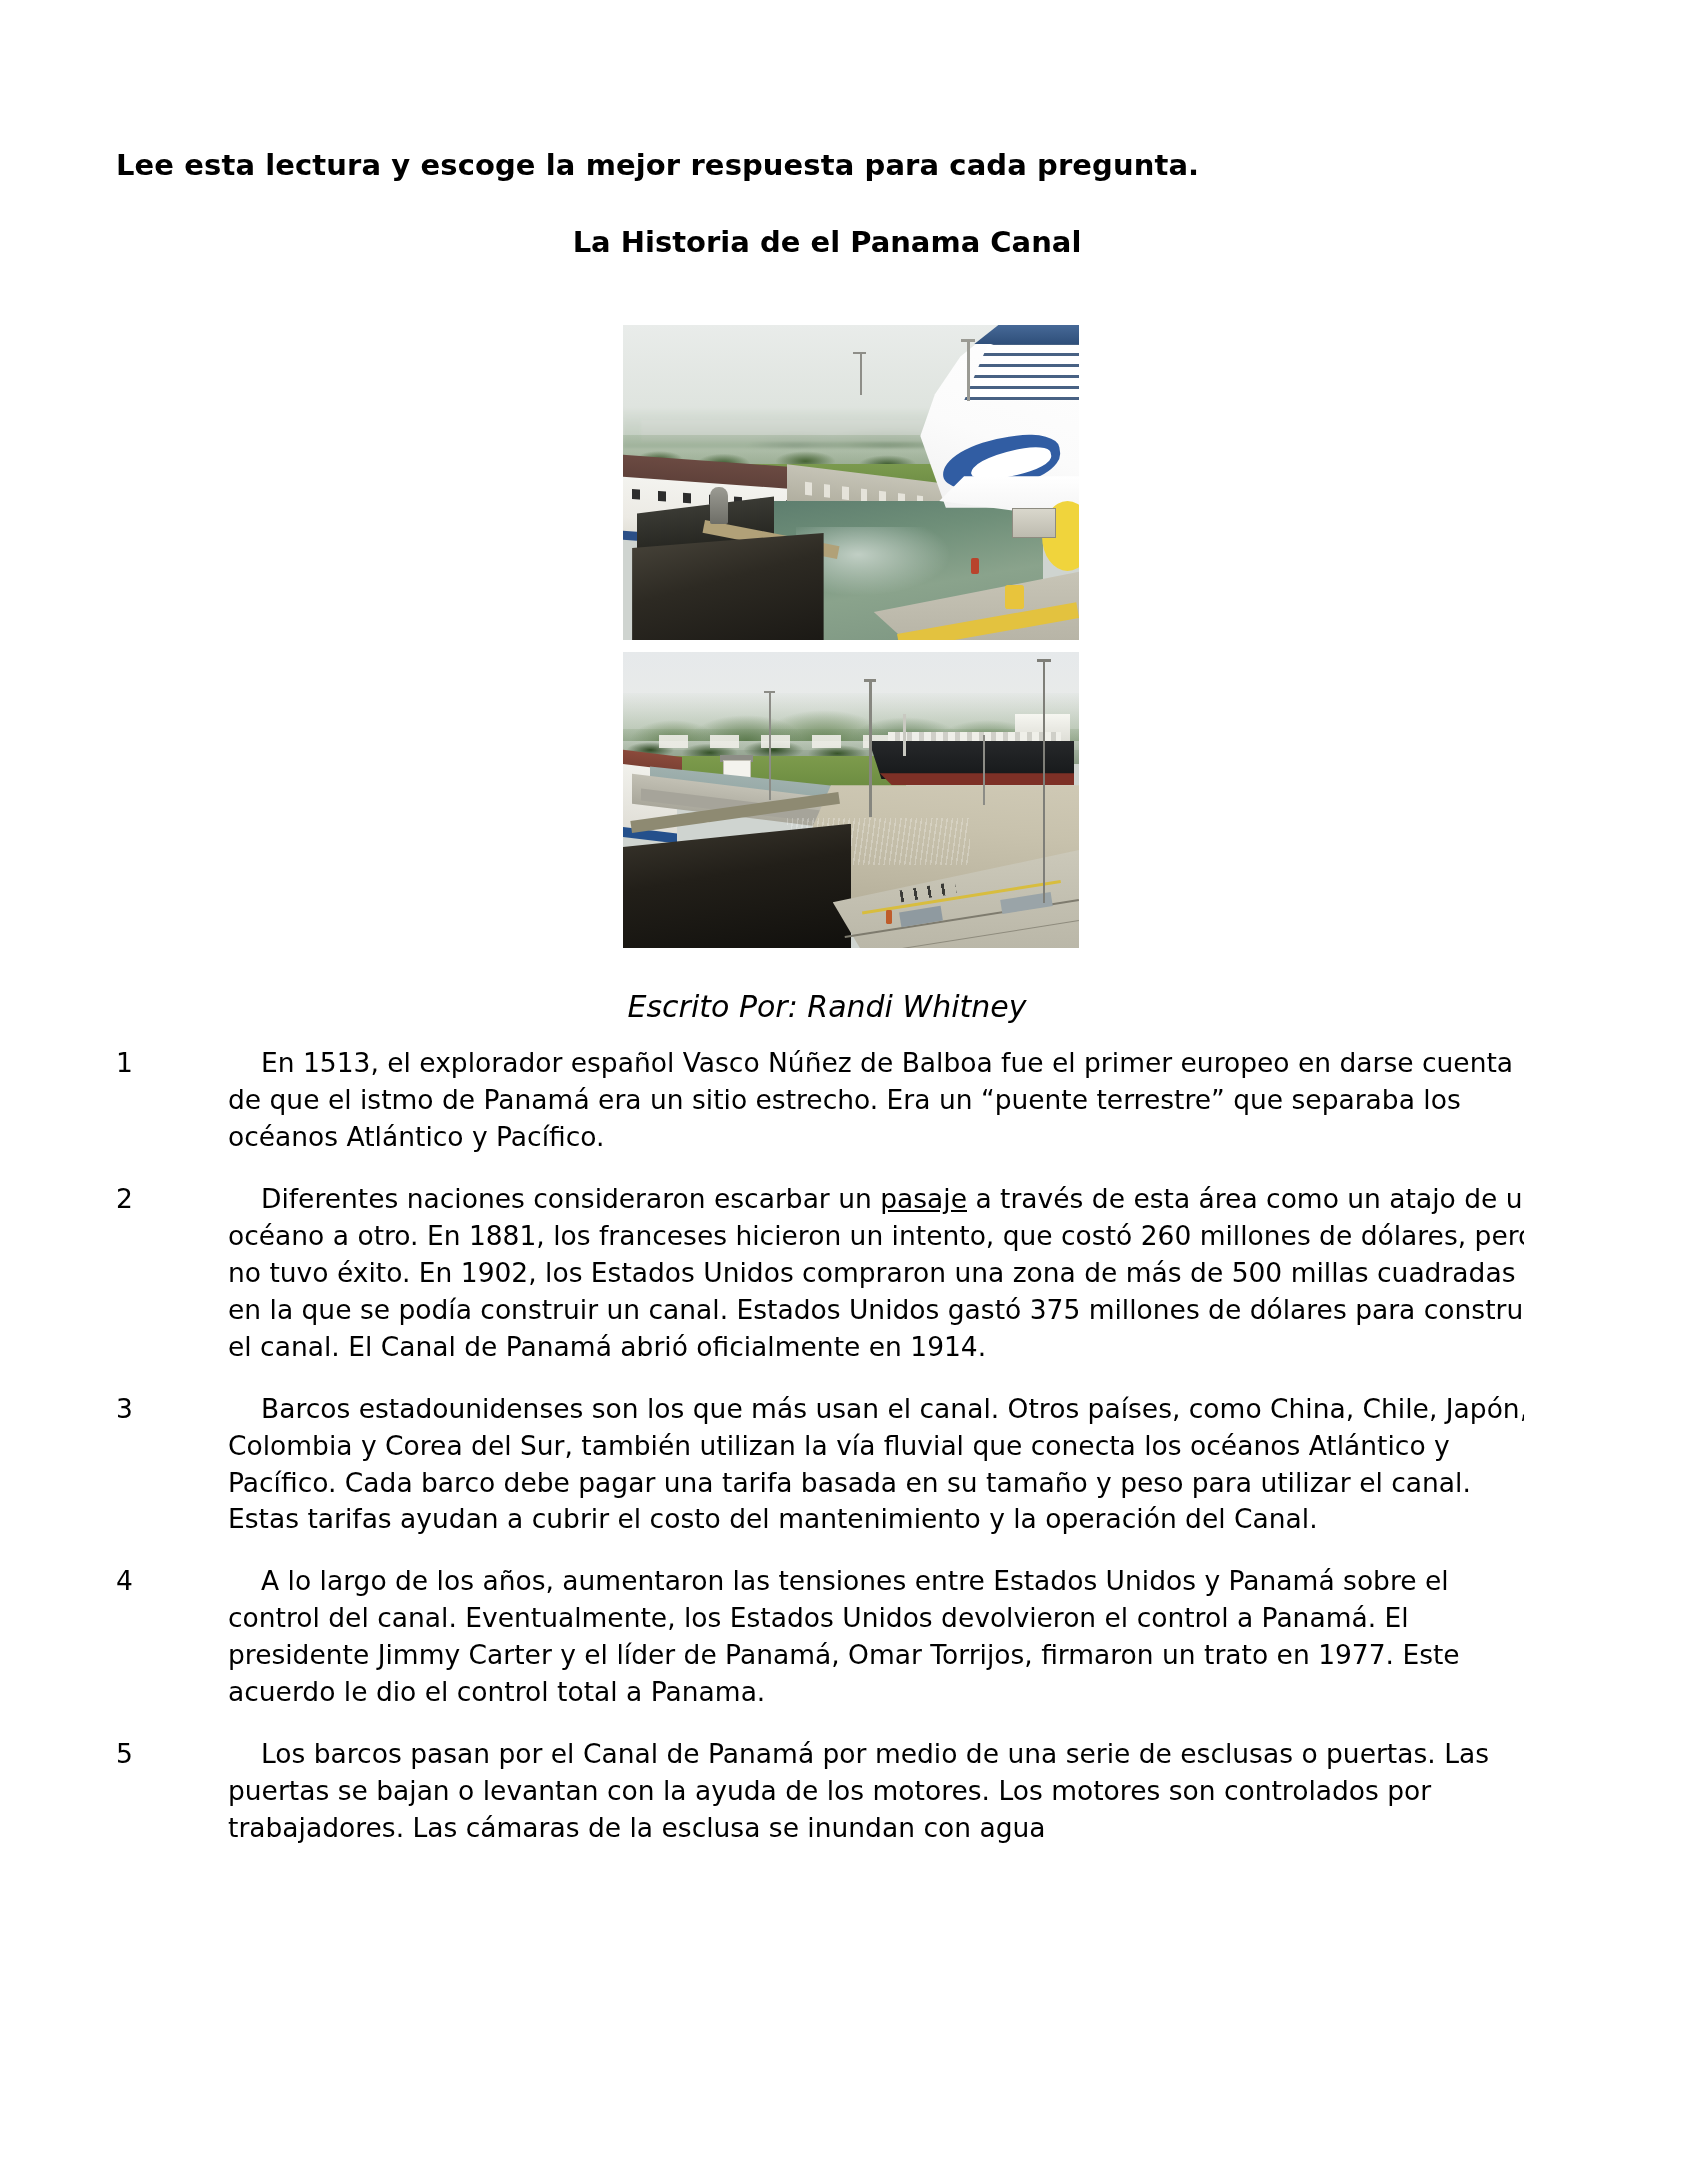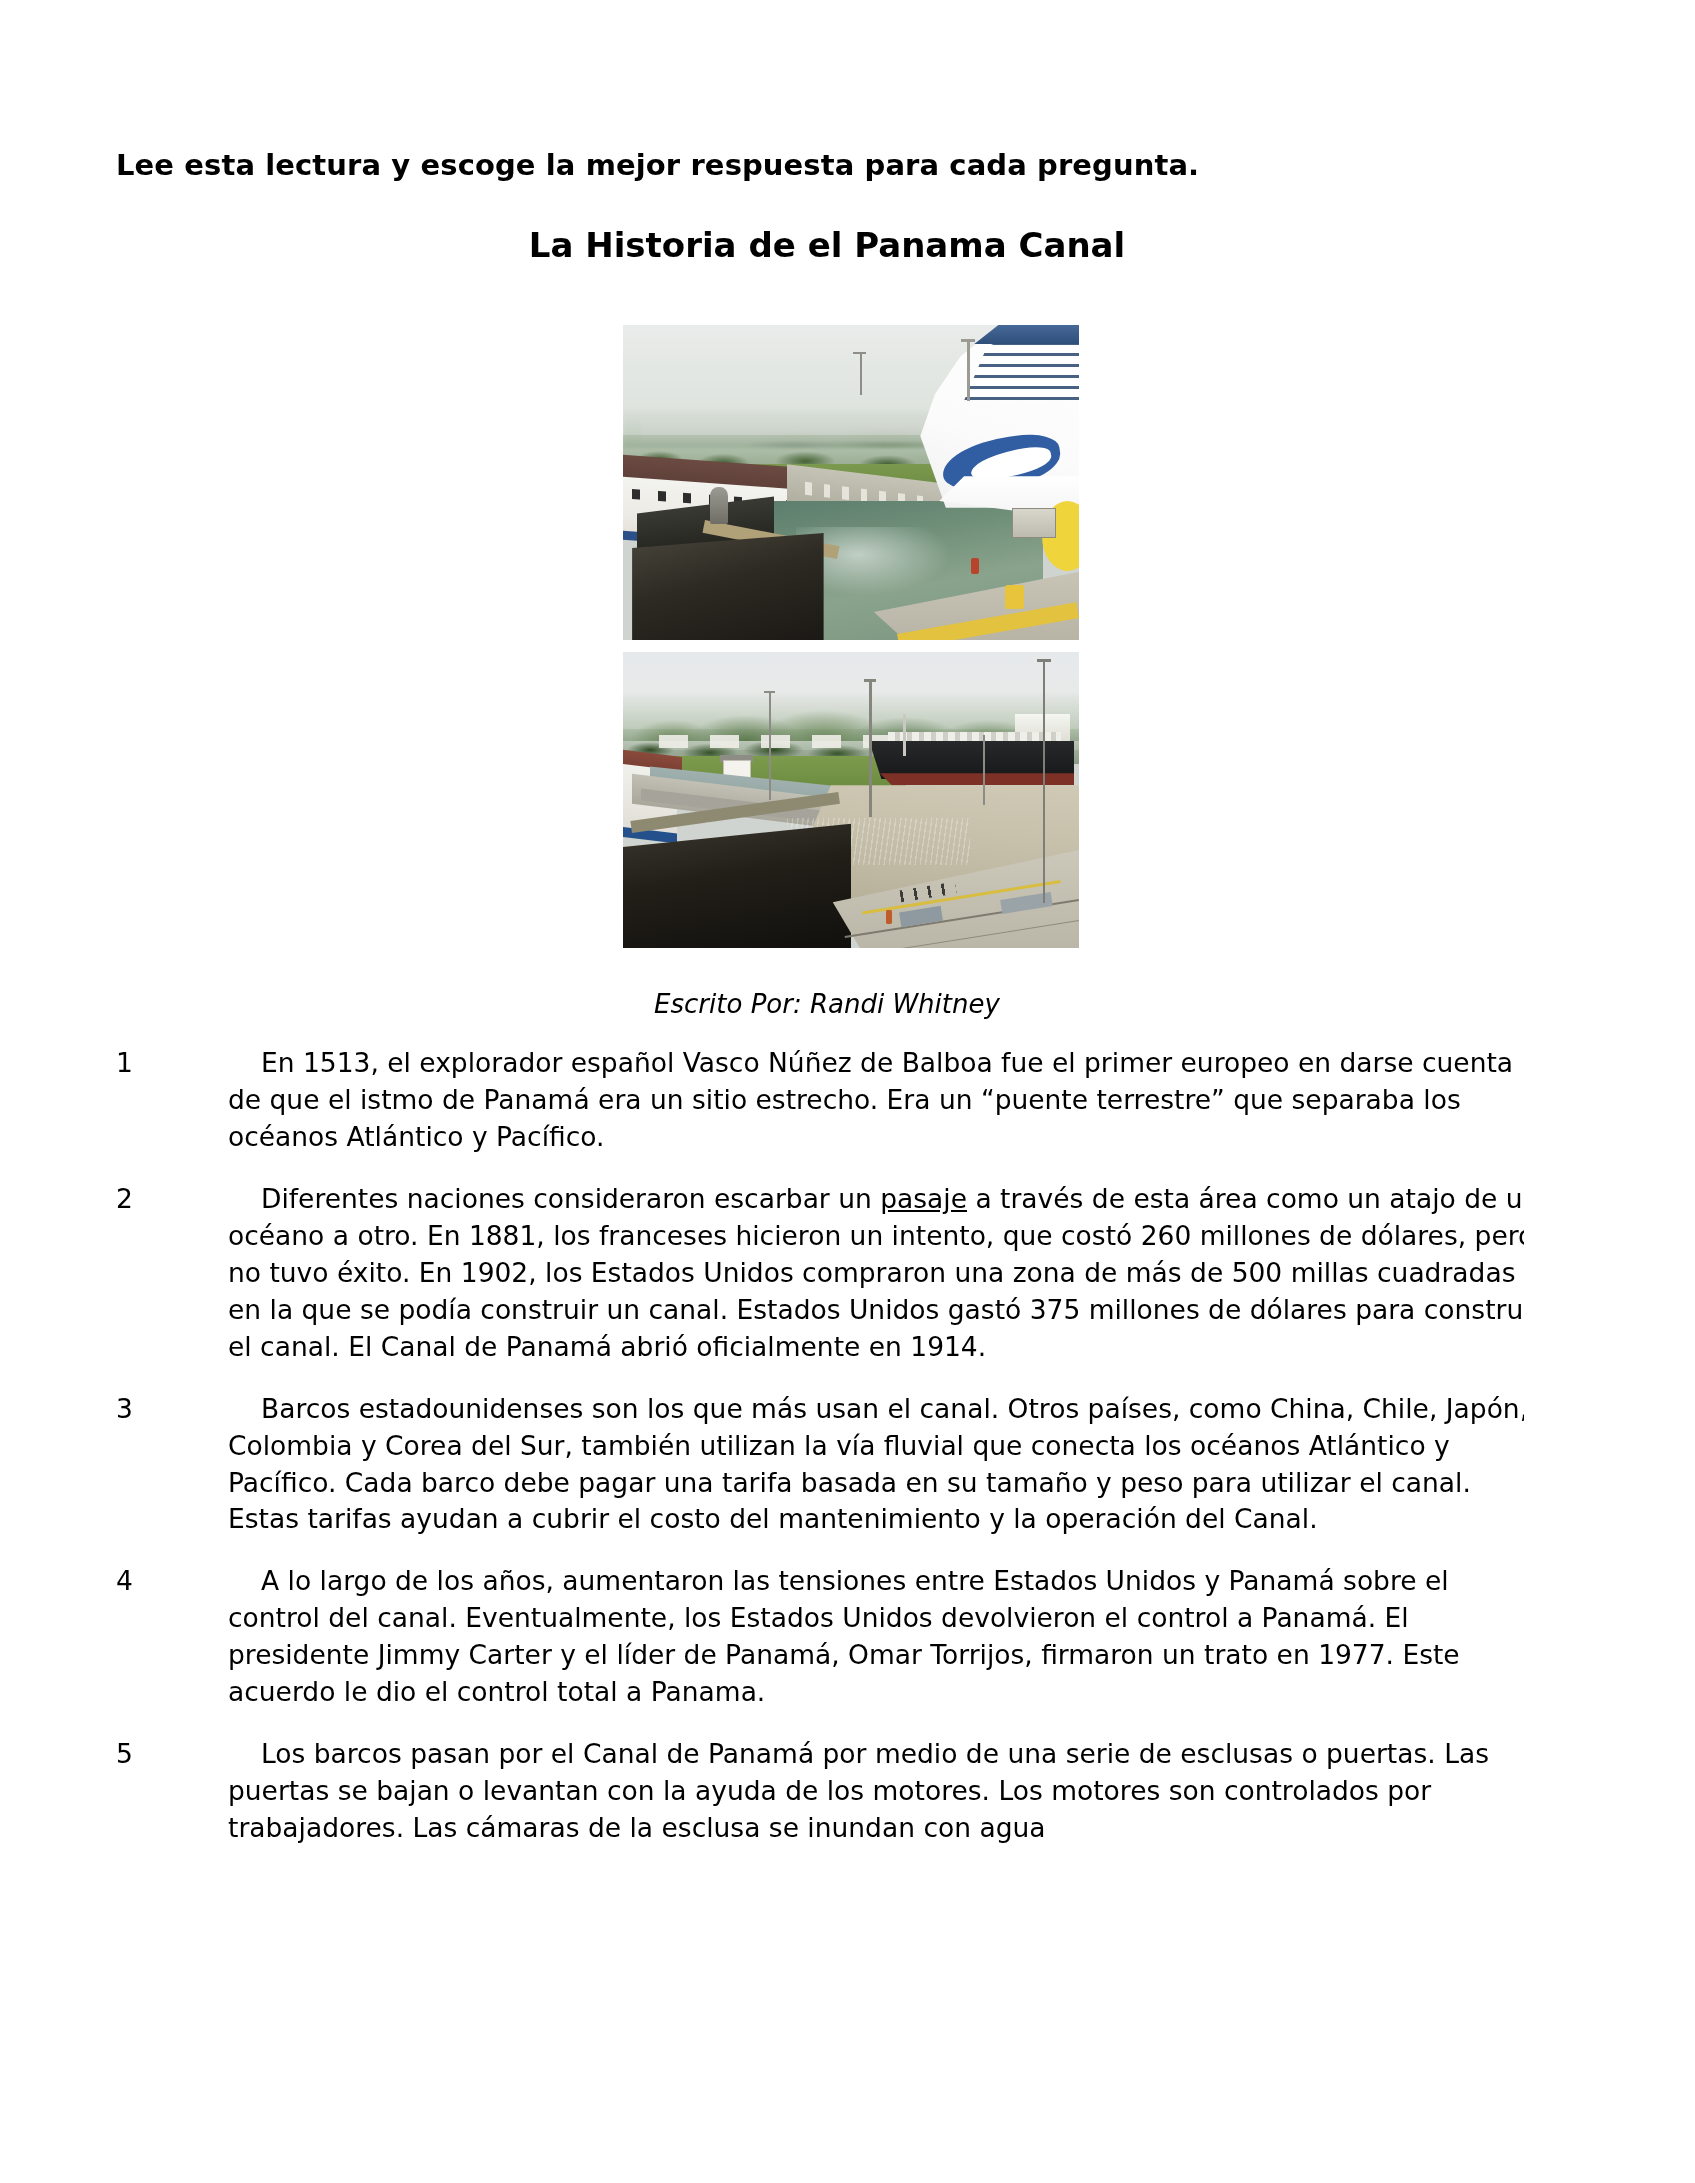--- a/index.html
+++ b/index.html
@@ -36,21 +36,21 @@
     line-height: 1.15;
     white-space: nowrap;
   }
 
   .doc-title {
     position: absolute;
     left: 116px;
     top: 226px;
     width: 1422px;
     text-align: center;
-    font-size: 34px;
+    font-size: 29px;
     font-weight: bold;
     line-height: 1.15;
   }
 
   
   .figure-stack {
     position: absolute;
     left: 623px;
     top: 325px;
     width: 456px;
@@ -387,21 +387,21 @@
   .p2-orange { position: absolute; right: 41%; bottom: 8%; width: 6.5px; height: 14px; background: #bf5c2a; border-radius: 1.4px; }
   .p2-yellow-curb { position: absolute; right: 4%; bottom: 22%; width: 44%; height: 3.3px; background: #d8bd3e; transform: rotate(-9deg); transform-origin: right bottom; }
 
   
   .caption {
     position: absolute;
     left: 116px;
     top: 989px;
     width: 1422px;
     text-align: center;
-    font-size: 26px;
+    font-size: 30px;
     font-style: italic;
     line-height: 1.2;
   }
 
   
   .paras {
     position: absolute;
     left: 116px;
     top: 1045px;
     width: 1429px;

